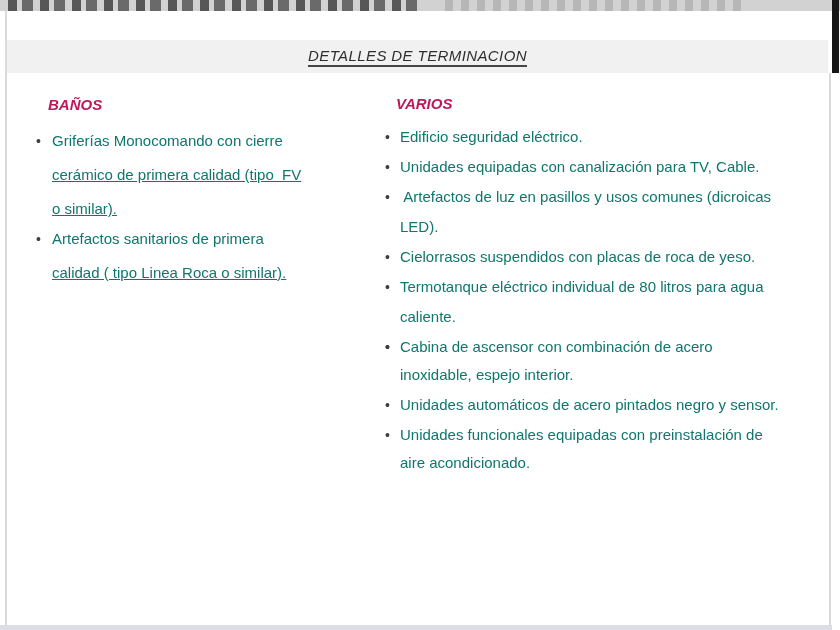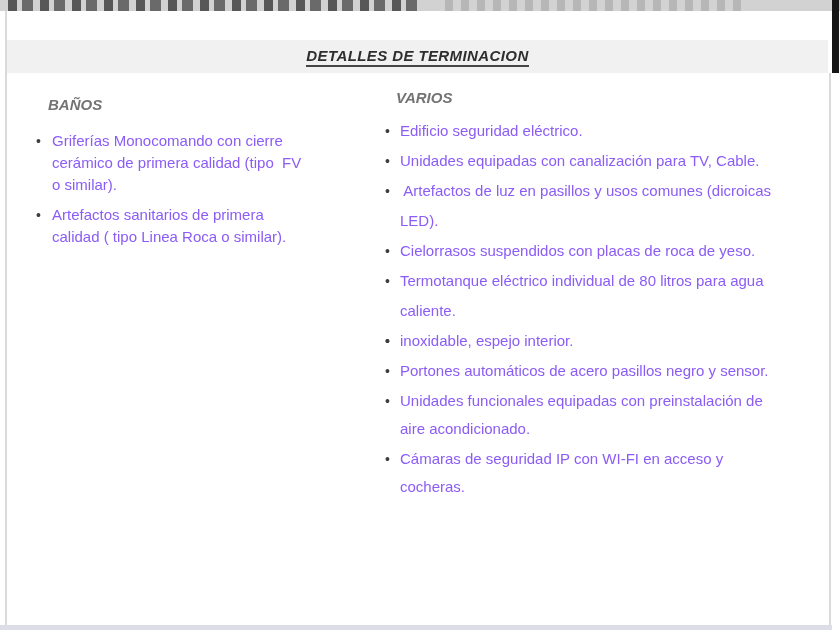--- a/index.html
+++ b/index.html
@@ -76,65 +76,65 @@
     left: 7px; top: 40px;
     width: 821px; height: 33px;
     background: #f1f1f1;
     display: flex;
     align-items: center;
     justify-content: center;
   }
   .title {
     margin: 0;
     font-size: 15px;
-    font-weight: bold;
+    font-weight: normal;
     font-style: italic;
     letter-spacing: 0.4px;
     color: #2e2e2e;
     border-bottom: 2px solid #464646;
     padding-bottom: 1px;
   }
 
   
   .col { position: absolute; color: #3d3d3d; }
   .col h2 {
     margin: 0;
     font-size: 15px;
     font-weight: bold;
     font-style: italic;
-    color: #737373;
+    color: #be185d;
     line-height: 18px;
   }
   .col ul {
     list-style: none;
     margin: 0;
     padding: 0;
   }
   .col li {
     position: relative;
     font-size: 15px;
     line-height: 22px;
-    color: #8b5cf6;
+    color: #0f766e;
   }
   .col li::before {
     content: "\2022";
     position: absolute;
     left: 1px;
     top: 0;
     font-size: 14px;
     color: #3d3d3d;
   }
   .line { display: block; white-space: pre; }
 
   .col-left { left: 35px; top: 96px; width: 320px; }
   .col-left h2 { margin: 0 0 16px 13px; }
   .col-left li { padding-left: 17px; margin-bottom: 8px; }
-  .col-left .line + .line { margin-top: 0; }
-
-  .col-right { left: 384px; top: 89px; width: 445px; }
+  .col-left .line + .line { margin-top: 12px; text-decoration: underline; }
+
+  .col-right { left: 384px; top: 95px; width: 445px; }
   .col-right h2 { margin: 0 0 13px 12px; }
   .col-right li { padding-left: 16px; margin-bottom: 8px; }
   .col-right li .line + .line { margin-top: 8px; }
   .col-right li.wide .line + .line { margin-top: 6px; }
 </style>
 </head>
 <body>
 
 <div class="page">
 
@@ -183,29 +183,26 @@
       <li>
         <span class="line">Cielorrasos suspendidos con placas de roca de yeso.</span>
       </li>
       <li>
         <span class="line">Termotanque eléctrico individual de 80 litros para agua</span>
         <span class="line">caliente.</span>
       </li>
       <li>
       </li>
       <li class="wide">
+        <span class="line">Cabina de ascensor con combinación de acero</span>
         <span class="line">inoxidable, espejo interior.</span>
       </li>
       <li>
-        <span class="line">Portones automáticos de acero pasillos negro y sensor.</span>
+        <span class="line">Unidades automáticos de acero pintados negro y sensor.</span>
       </li>
       <li class="wide">
         <span class="line">Unidades funcionales equipadas con preinstalación de</span>
         <span class="line">aire acondicionado.</span>
       </li>
-      <li class="wide">
-        <span class="line">Cámaras de seguridad IP con WI-FI en acceso y</span>
-        <span class="line">cocheras.</span>
-      </li>
     </ul>
   </section>
 
 </div>
 
 </body></html>

